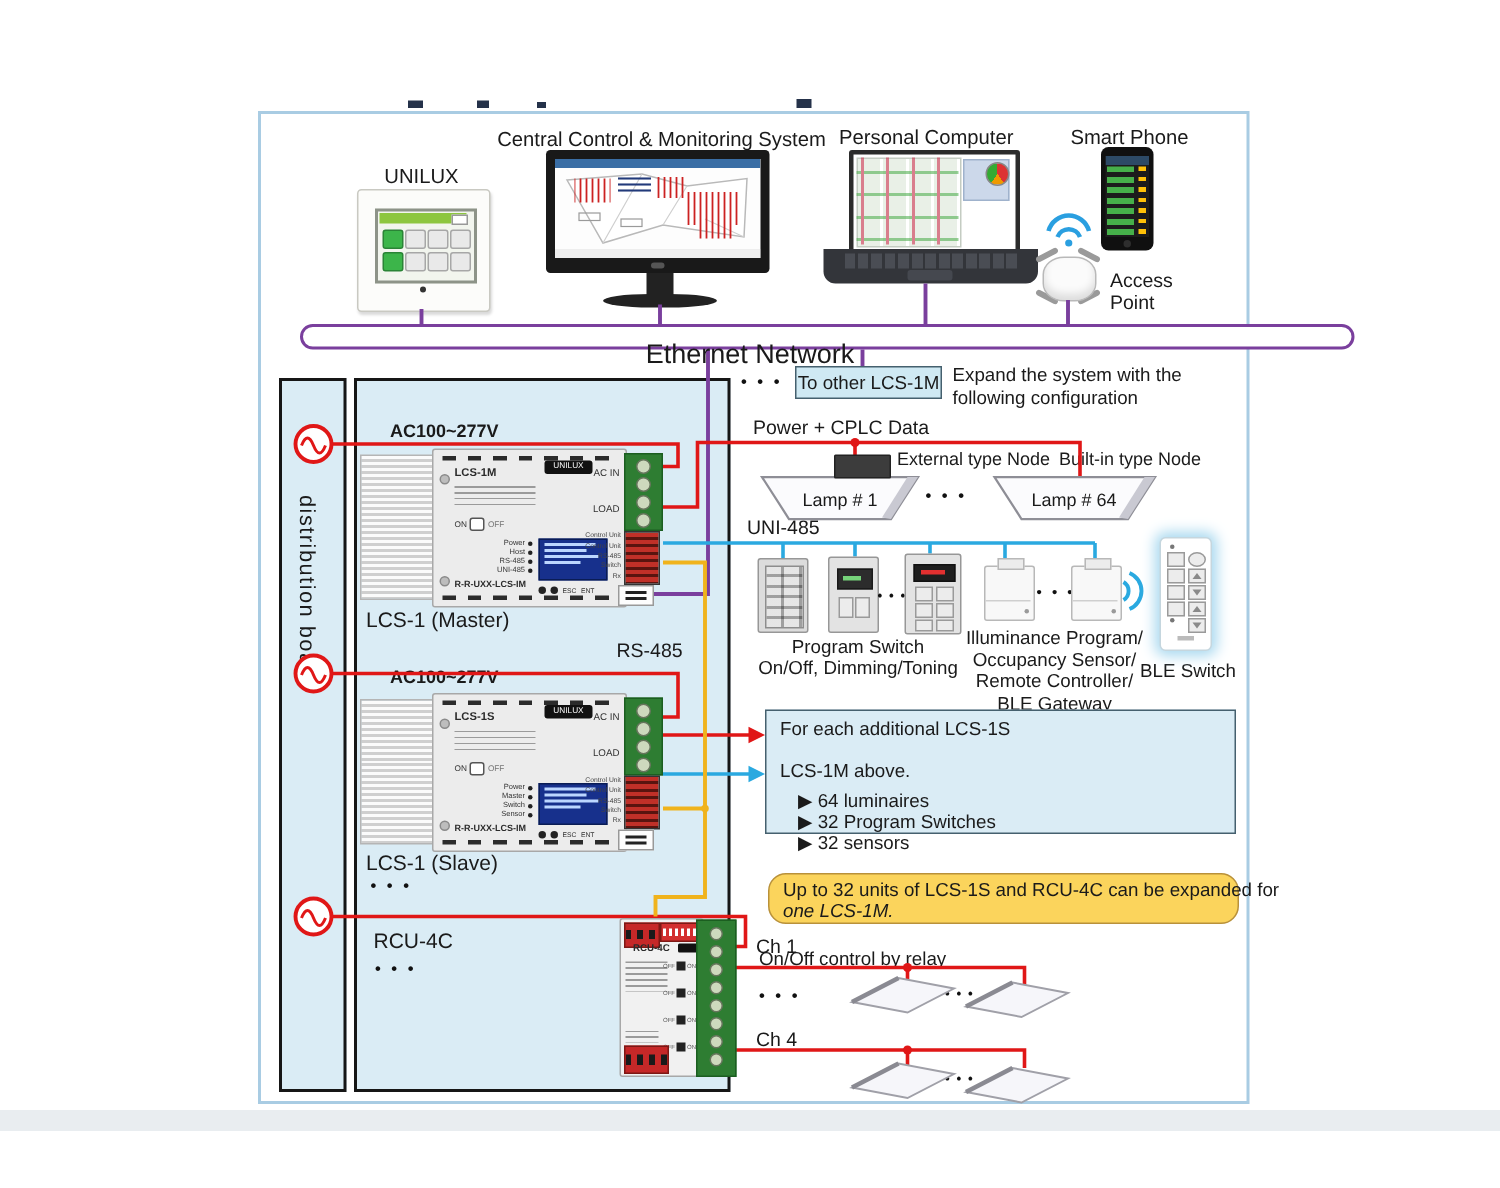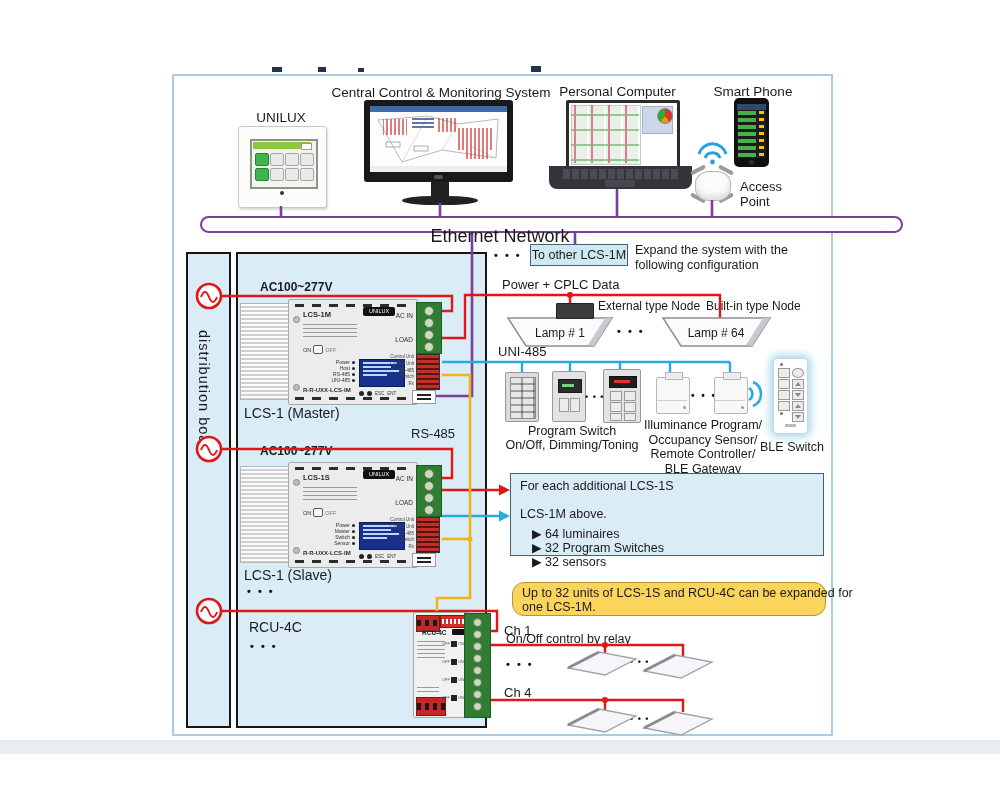--- a/index.html
+++ b/index.html
@@ -468,21 +468,21 @@
   <div class="a notebox" style="left:510px;top:473px;width:314px;height:83px;box-sizing:border-box;font-size:12.5px;line-height:14.5px;">
     <div class="a lbl" style="left:9px;top:5px;">For each additional LCS-1S</div>
     <div class="a lbl" style="left:9px;top:33px;">LCS-1M above.</div>
     <div class="a lbl" style="left:21px;top:53px;">▶ 64 luminaires</div>
     <div class="a lbl" style="left:21px;top:67px;">▶ 32 Program Switches</div>
     <div class="a lbl" style="left:21px;top:81px;">▶ 32 sensors</div>
   </div>
 
   <div class="a ylwbox" style="left:512px;top:582px;width:314px;height:34px;box-sizing:border-box;font-size:12.5px;line-height:14.5px;border-radius:12px;">
     <div class="a lbl" style="left:9px;top:3px;">Up to 32 units of LCS-1S and RCU-4C can be expanded for</div>
-    <div class="a lbl" style="left:9px;top:17px;">one LCS-1M.</div>
+    <div class="a lbl" style="left:9px;top:17px;font-style:italic;">one LCS-1M.</div>
   </div>
 
   <div class="a lbl" style="left:249px;top:619px;font-size:14px;">RCU-4C</div>
   <div class="a lbl dots" style="left:250px;top:640px;font-size:11px;">• • •</div>
 
   <div class="a" style="left:413px;top:610px;width:76px;height:106px;z-index:10;">
     <div class="a devbody" style="left:0px;top:2px;width:54px;height:104px;background:#f1f1f1;">
       <div class="a" style="left:2px;top:2px;width:22px;height:15px;background:#c62828;border:1px solid #7d1815;background-image:repeating-linear-gradient(90deg,#1a1a1a 0 4px,transparent 4px 8px);background-size:100% 6px;background-position:0 4px;background-repeat:no-repeat;"></div>
       <div class="a" style="left:26px;top:2px;width:24px;height:11px;background:#d32f2f;border:1px solid #7d1815;background-image:repeating-linear-gradient(90deg,#fff 0 2px,transparent 2px 4px);background-size:22px 5px;background-position:1px 3px;background-repeat:no-repeat;"></div>
       <div class="a" style="left:38px;top:16px;width:13px;height:6px;background:#111;border-radius:1px;"></div>

